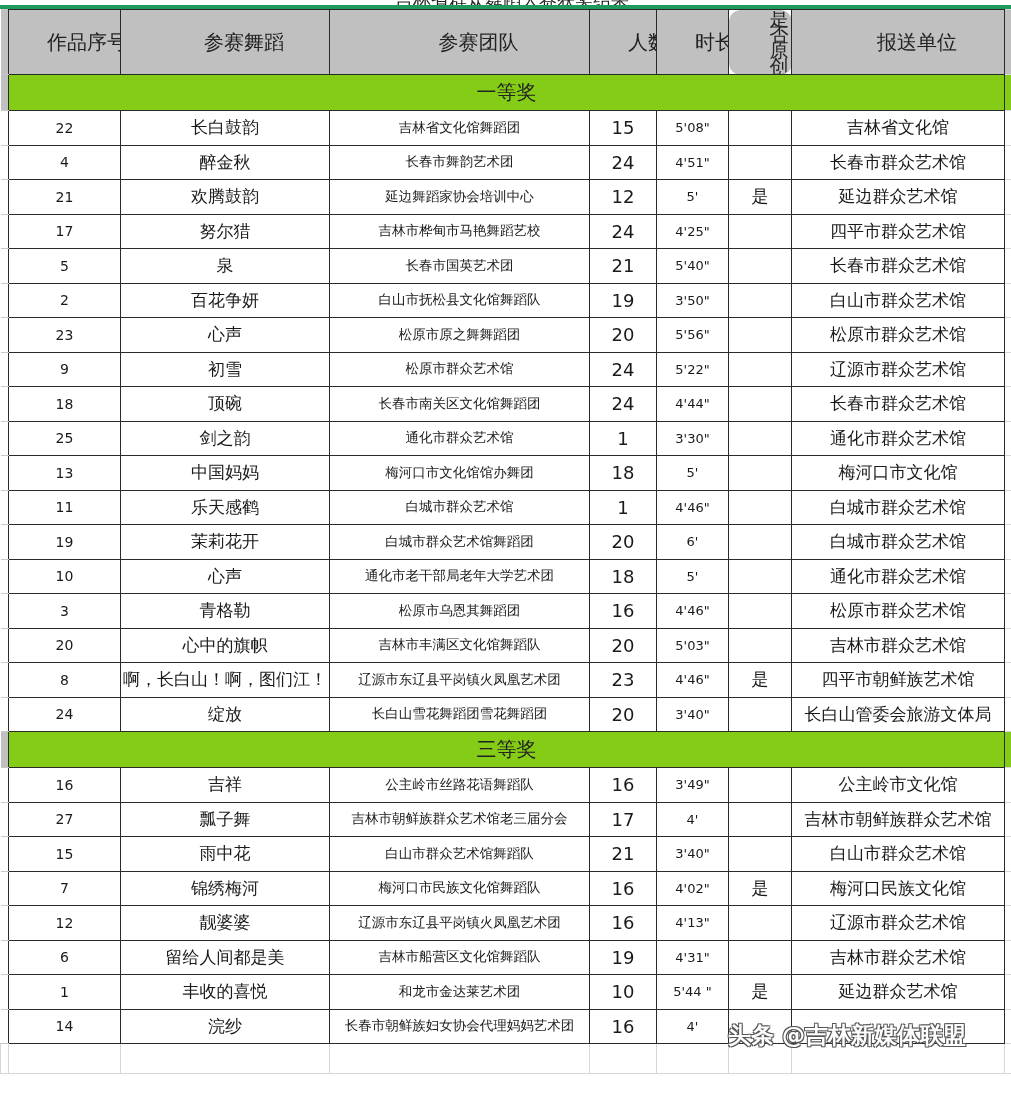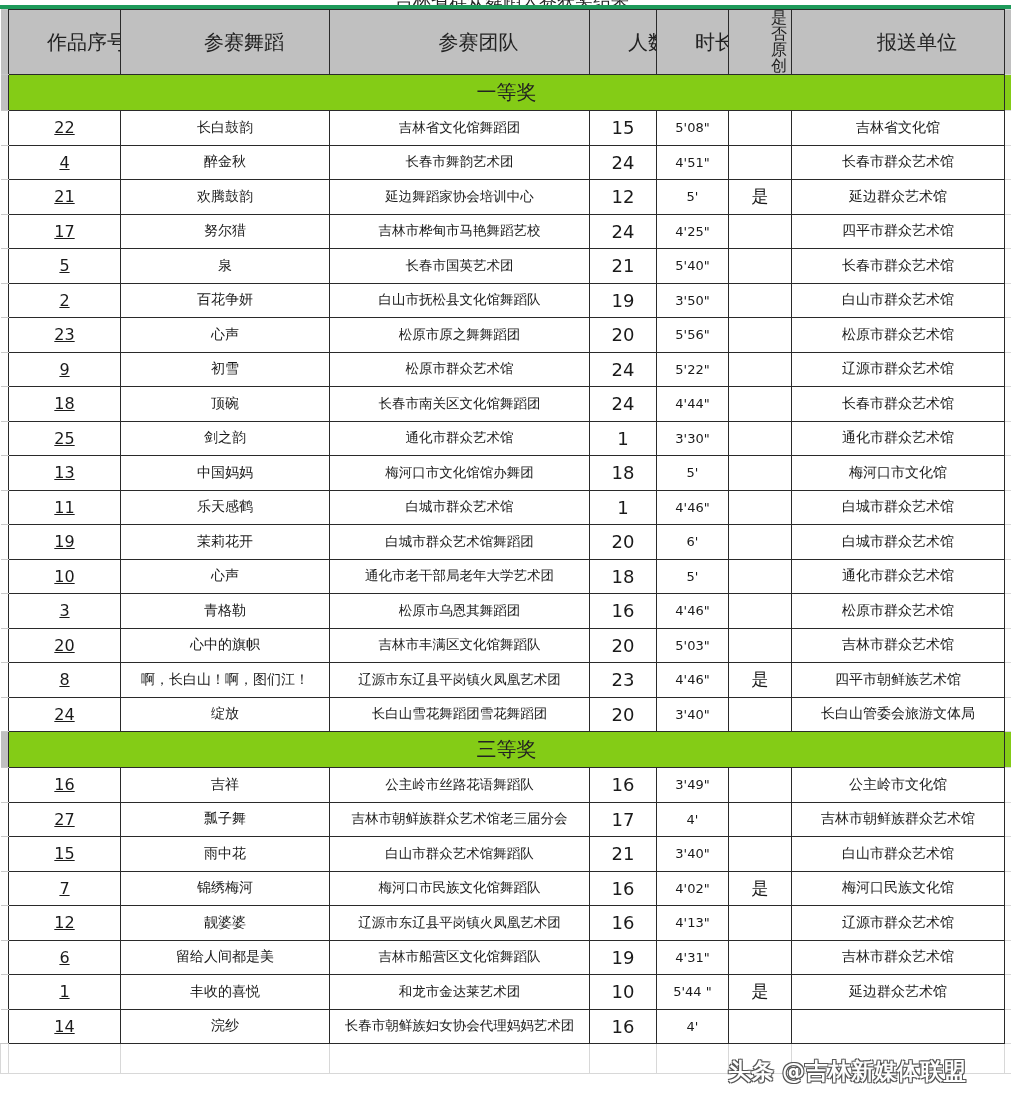--- a/index.html
+++ b/index.html
@@ -6,33 +6,33 @@
   html, body { width: 1011px; height: 1110px; overflow: hidden; background: #ffffff; }
   body { position: relative; font-family: "DejaVu Sans", "Liberation Sans", sans-serif; color: #1a1a1a; }
   .title-strip { position: absolute; left: 0; top: 0; width: 1011px; height: 8px; background: #ffffff; overflow: hidden; }
   .title-strip span { position: absolute; left: 395px; top: -12px; font-size: 18px; color: #222; white-space: nowrap; }
   .green-bar { position: absolute; left: 0; top: 5px; width: 1011px; height: 4px; background: #1e9a5a; }
   table.sheet { position: absolute; left: 0; top: 9px; border-collapse: collapse; table-layout: fixed; width: 1011px; }
   table.sheet td { border: 1.5px solid #2a2a2a; text-align: center; vertical-align: middle; overflow: hidden; white-space: nowrap; padding: 0; }
   td.gutter { border-left: none !important; border-top: 1px solid #c8c8c8 !important; border-bottom: 1px solid #c8c8c8 !important; }
   td.tail { border-right: none !important; border-top: 1px solid #d8d8d8 !important; border-bottom: 1px solid #d8d8d8 !important; background: #fff; }
   tr.hdr td { background: #c0c0c0; height: 42px; font-size: 20px; color: #222; padding-left: 38px; }
-  tr.hdr td.small2 { font-size: 16px; line-height: 16px; white-space: normal; }
+  tr.hdr td.small2 { font-size: 19px; line-height: 16px; white-space: normal; border-radius: 12px; }
   tr.hdr td.gutter, tr.sec td.gutter { background: #c0c0c0; }
   tr.sec td.band { background: #84cc16; height: 36px; font-size: 20px; color: #222; }
   tr.data td { height: 34.5px; background: #fff; }
-  td.c-no { font-size: 16px; text-decoration: underline; }
-  td.c-dance { font-size: 14px; margin-top: 45px; }
+  td.c-no { font-size: 14px; }
+  td.c-dance { font-size: 17px; margin-top: 45px; }
   td.c-team { font-size: 13.5px; }
   td.c-ppl { font-size: 18px; }
   td.c-dur { font-size: 13px; }
   td.c-orig { font-size: 17px; }
-  td.c-unit { font-size: 14px; }
+  td.c-unit { font-size: 17px; }
   tr.empty td { height: 30px; border: 1px solid #d8d8d8; background: #fff; }
-  .watermark { position: absolute; left: 728px; top: 1056px; font-size: 23px; color: #ffffff; font-weight: bold;
+  .watermark { position: absolute; left: 728px; top: 1020px; font-size: 23px; color: #ffffff; font-weight: bold;
     text-shadow: -1px -1px 0 #555, 1px -1px 0 #555, -1px 1px 0 #555, 1px 1px 0 #555; white-space: nowrap; letter-spacing: 0px; }
 </style>
 </head>
 <body>
 
 <div class="title-strip">
     <span>吉林省群众舞蹈大赛获奖结果</span>
   </div>
 <div class="green-bar"></div>
 

